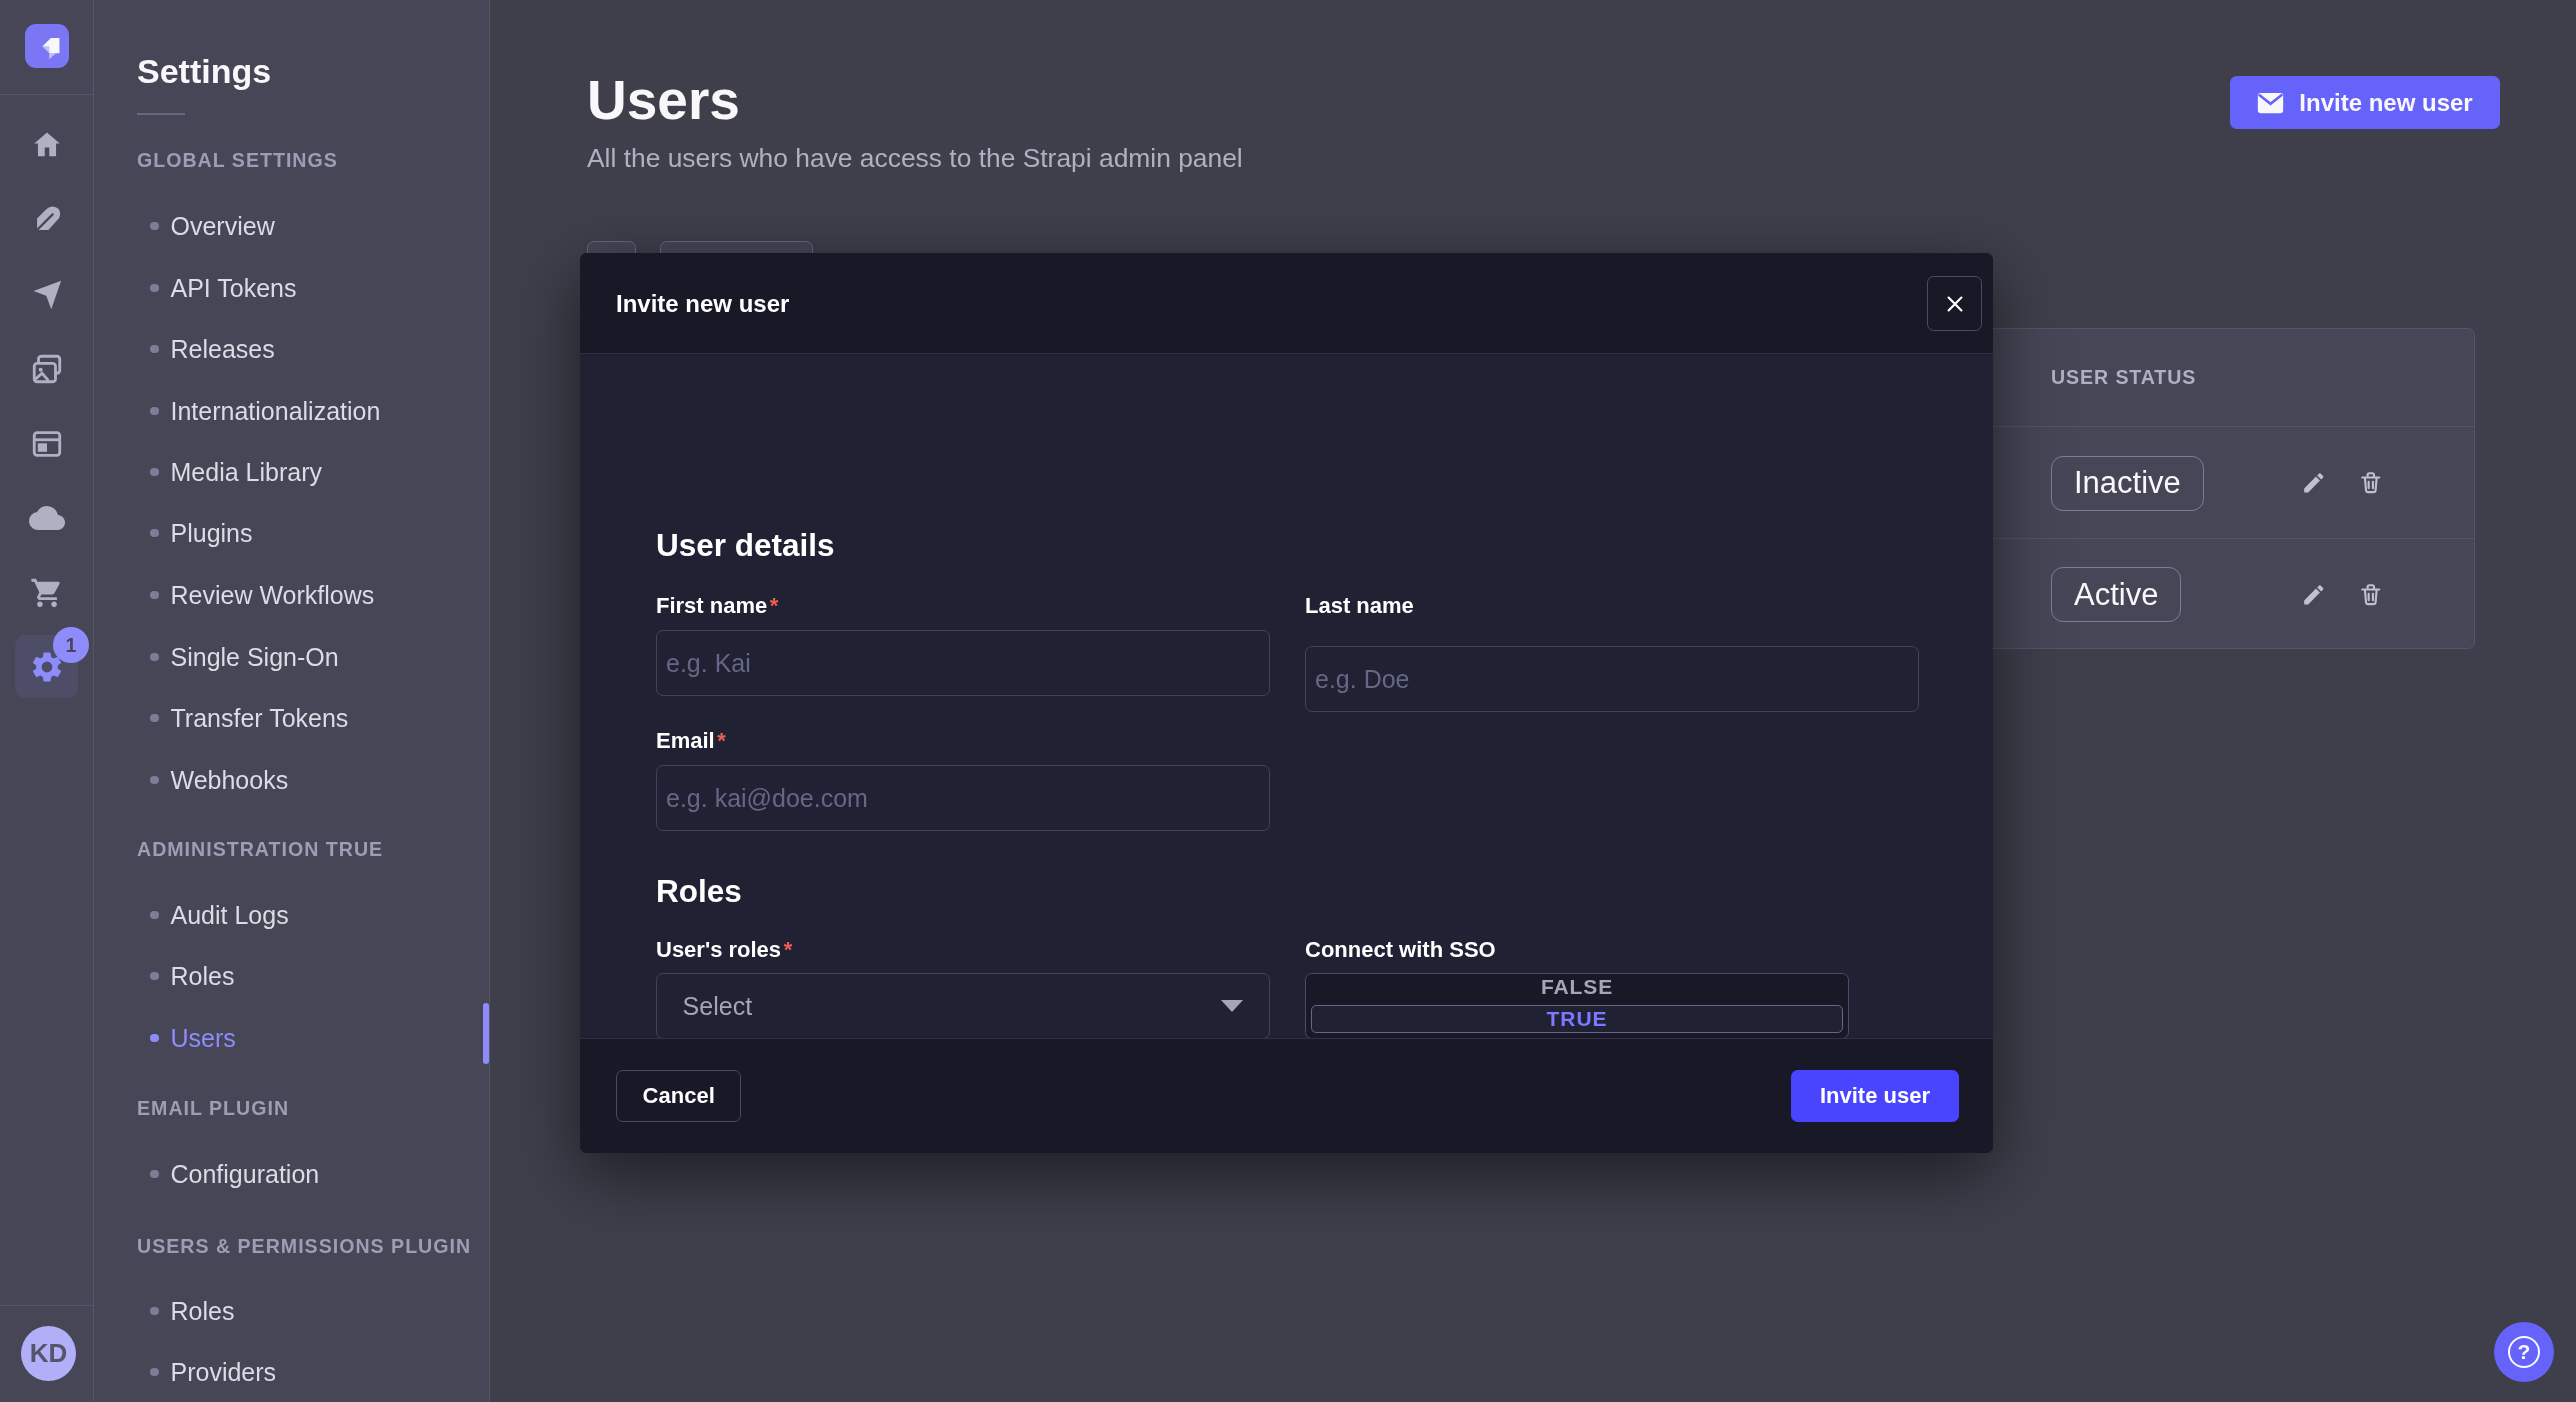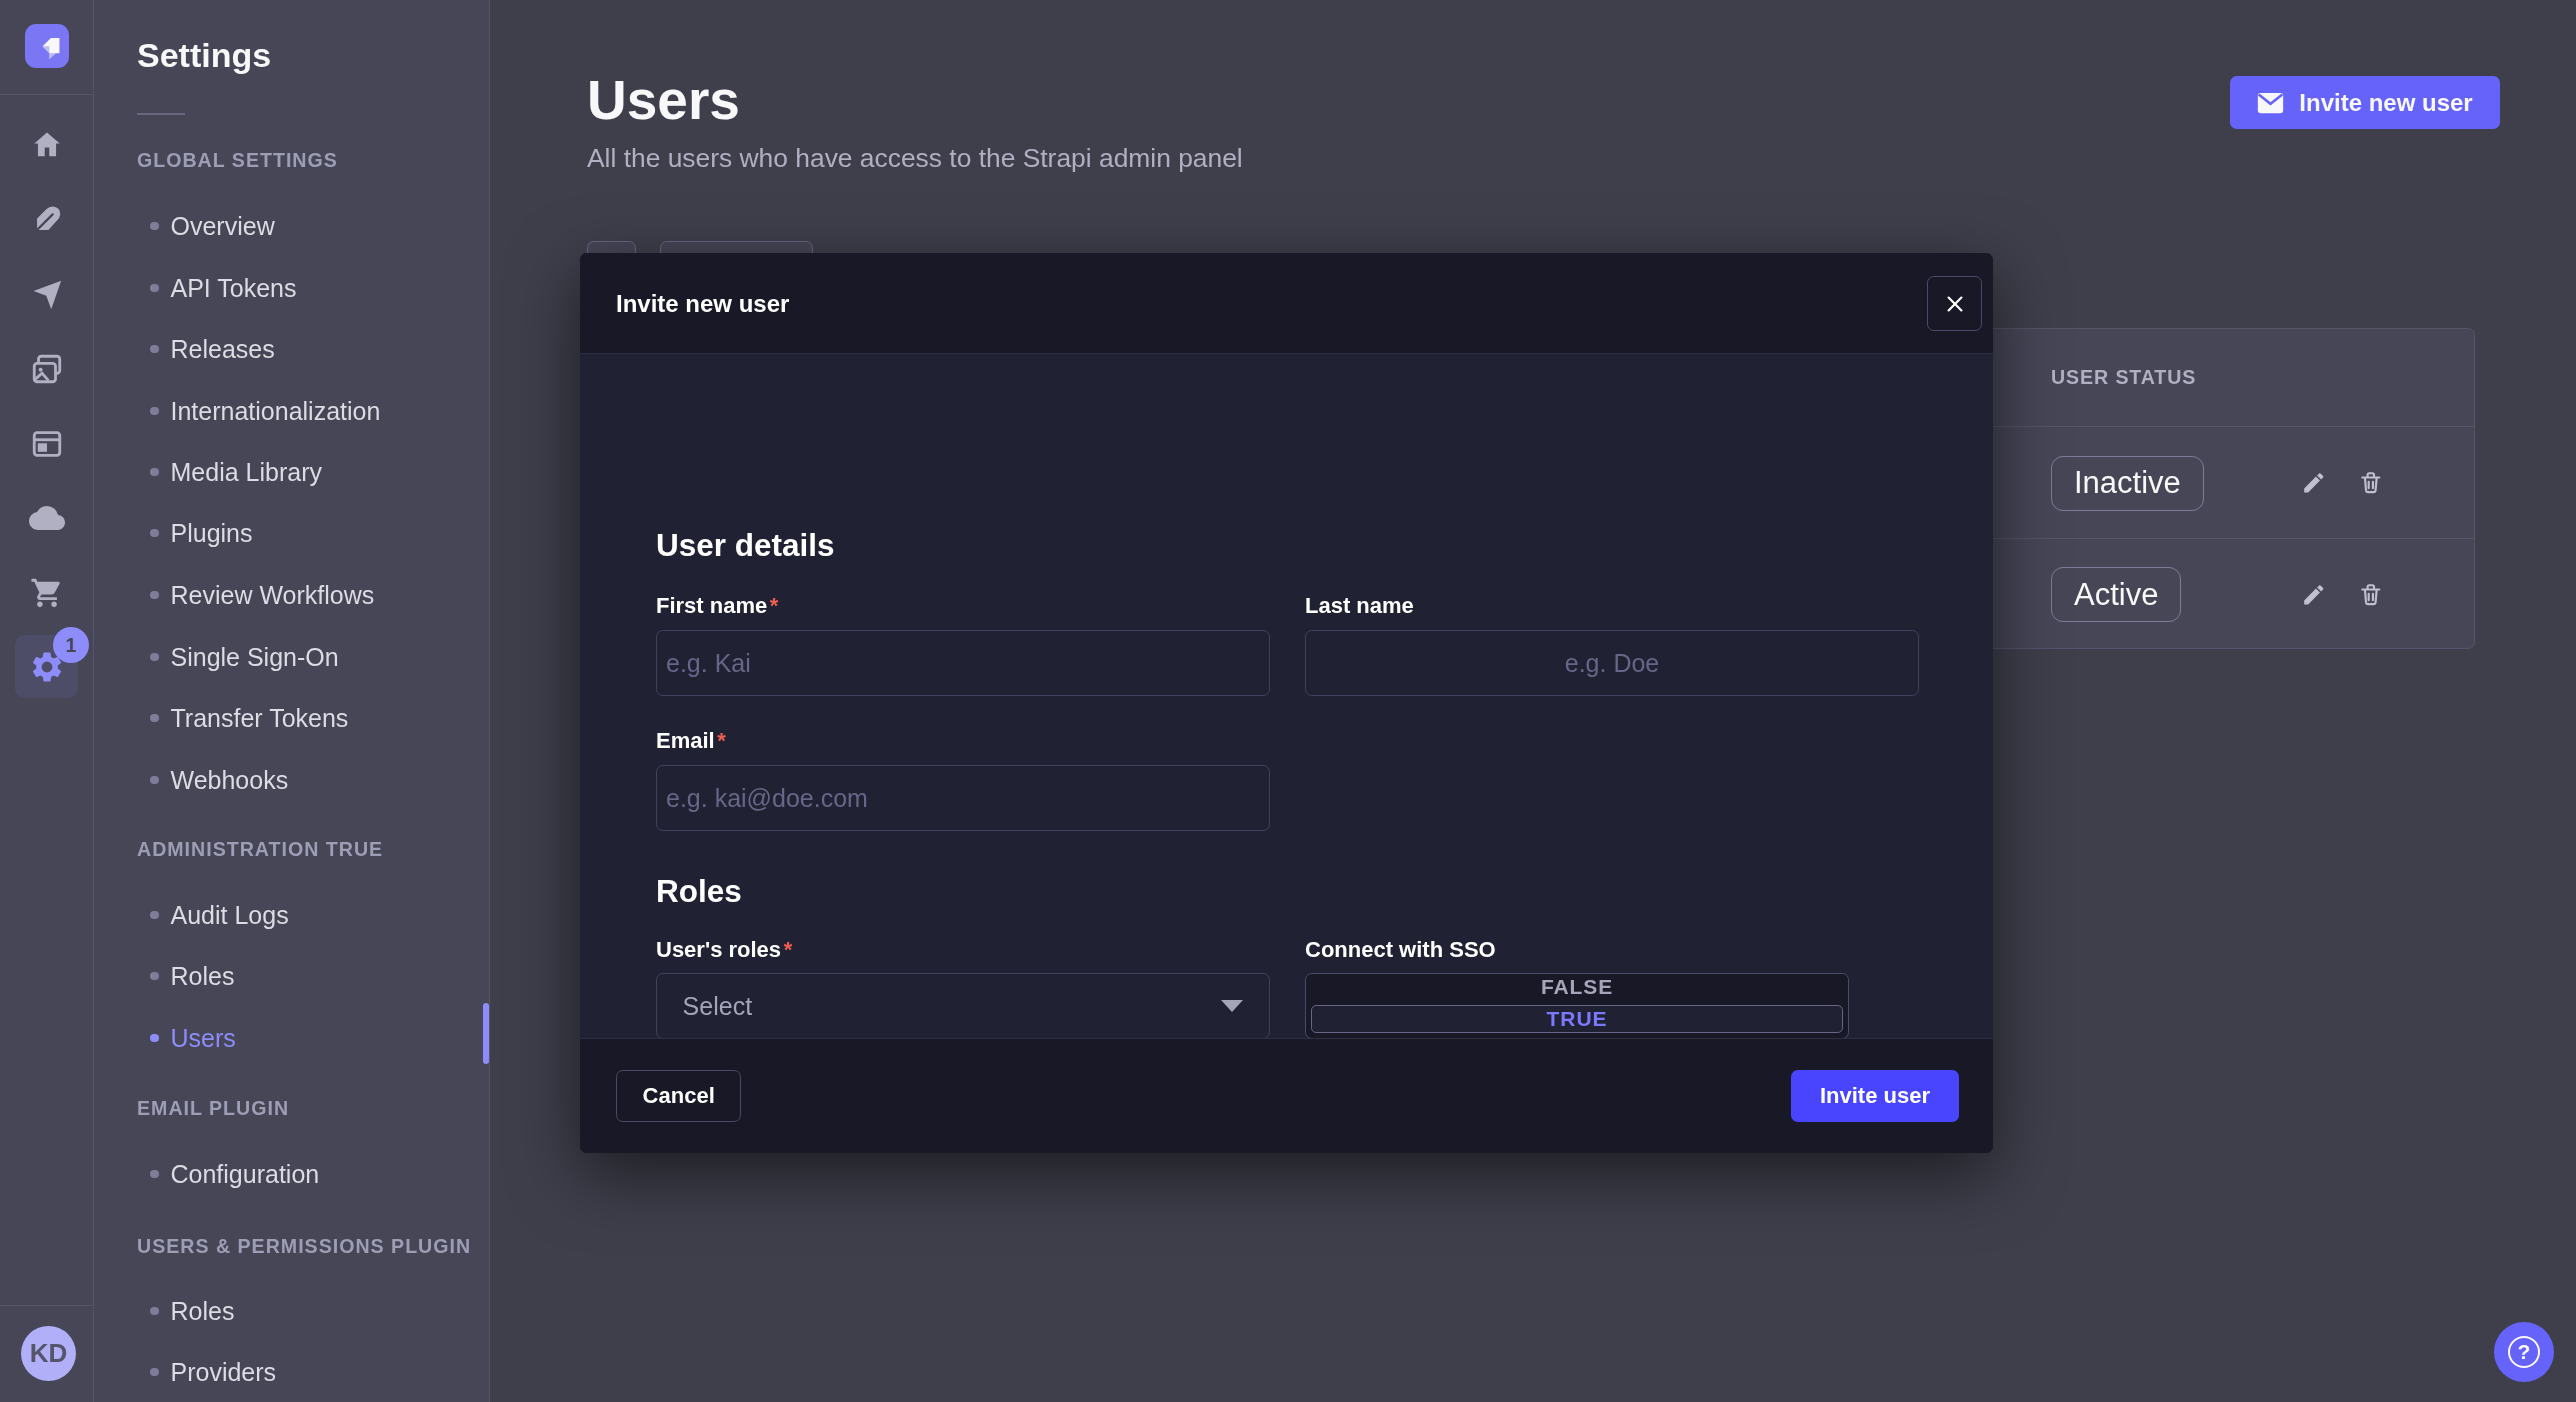--- a/index.html
+++ b/index.html
@@ -12,21 +12,21 @@
   .rail-logo { position:absolute; left:25px; top:24px; width:44px; height:44px; border-radius:11px; background:#635df7; display:flex; align-items:center; justify-content:center; }
   .rail-divider { position:absolute; left:0; width:93px; height:0.9px; background:#32324d; }
   .rail-icon { position:absolute; left:0; width:93px; height:48px; display:flex; align-items:center; justify-content:center; color:#a5a5ba; }
   .rail-icon svg { display:block; }
   .rail-active-bg { position:absolute; left:15.3px; top:635px; width:63px; height:63px; border-radius:10.2px; background:#2a2a48; }
   .rail-badge { position:absolute; left:53px; top:627px; width:36px; height:36px; border-radius:50%; background:#7b79ff; color:#212134; font-size:19.6px; font-weight:700; display:flex; align-items:center; justify-content:center; z-index:2; }
   .avatar { position:absolute; left:21px; top:1326px; width:55px; height:55px; border-radius:50%; background:#a5a4fc; color:#32324d; font-weight:700; font-size:26px; display:flex; align-items:center; justify-content:center; }
 
   
   .subnav { position:absolute; left:94px; top:0; width:396px; height:1402px; background:#212134; border-right:0.9px solid #32324d; z-index:1; }
-  .subnav-title { position:absolute; left:43px; top:36px; font-size:34px; font-weight:700; color:#ffffff; }
+  .subnav-title { position:absolute; left:43px; top:52px; font-size:34px; font-weight:700; color:#ffffff; }
   .subnav-title-rule { position:absolute; left:43px; top:113px; width:48px; height:1.7px; background:#4a4a6a; }
   .section-label { position:absolute; left:43px; height:48px; display:flex; align-items:center; font-size:19.6px; font-weight:600; letter-spacing:1px; color:#8e8ea9; }
   .nav-item { position:absolute; left:0; width:395px; height:48px; display:flex; align-items:center; padding-left:56px; color:#dcdce4; font-size:25px; cursor:pointer; }
   .nav-item .dot { width:8.5px; height:8.5px; border-radius:50%; background:#666687; margin-right:12px; flex:none; }
   .nav-item.active { color:#7b79ff; }
   .nav-item.active .dot { background:#7b79ff; }
   .notif-dot { position:absolute; left:453px; width:7.7px; height:7.7px; border-radius:50%; background:#7b79ff; }
   .active-indicator { position:absolute; left:389px; top:1003px; width:6px; height:61px; border-radius:3.4px; background:#7b79ff; }
 
   
@@ -285,21 +285,21 @@
       </button>
     </div>
 
     <div class="modal-body">
       <div class="m-heading" style="left:76px; top:173px">User details</div>
 
       <div class="m-label" style="left:76px; top:239px"><span>First name</span><span class="req">*</span></div>
       <input class="m-input" style="left: 76px; top: 276px;" placeholder="e.g. Kai">
 
       <div class="m-label" style="left:725px; top:239px">Last name</div>
-      <input class="m-input" style="left: 725px; top: 276px; text-align: center;" placeholder="e.g. Doe">
+      <input class="m-input" style="left: 725px; top: 292px;" placeholder="e.g. Doe">
 
       <div class="m-label" style="left:76px; top:374px"><span>Email</span><span class="req">*</span></div>
       <input class="m-input" style="left: 76px; top: 411px;" placeholder="e.g. kai@doe.com">
 
       <div class="m-heading" style="left:76px; top:519px">Roles</div>
 
       <div class="m-label" style="left:76px; top:583px"><span>User's roles</span><span class="req">*</span></div>
       <div class="m-select" style="left:76px; top:619px">
         <span class="sel-text">Select</span>
         <span class="chevron"></span>

